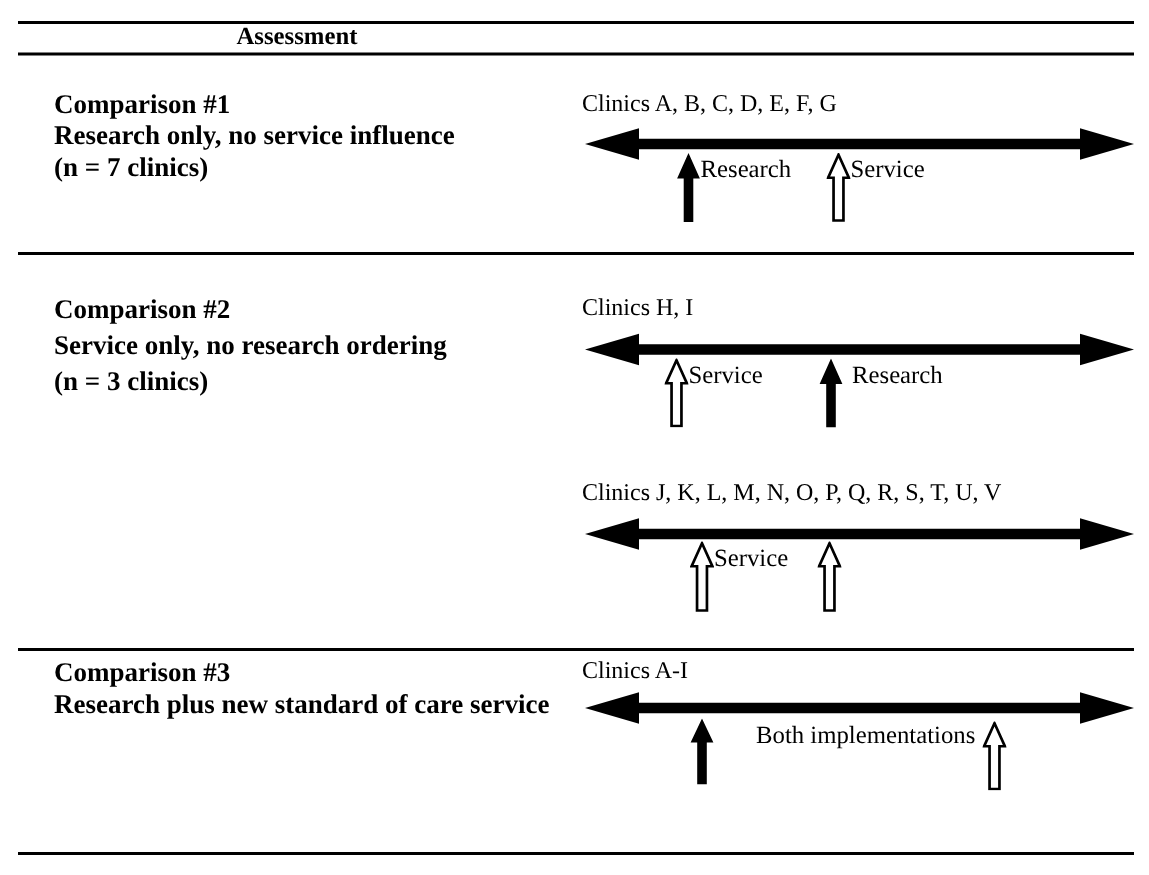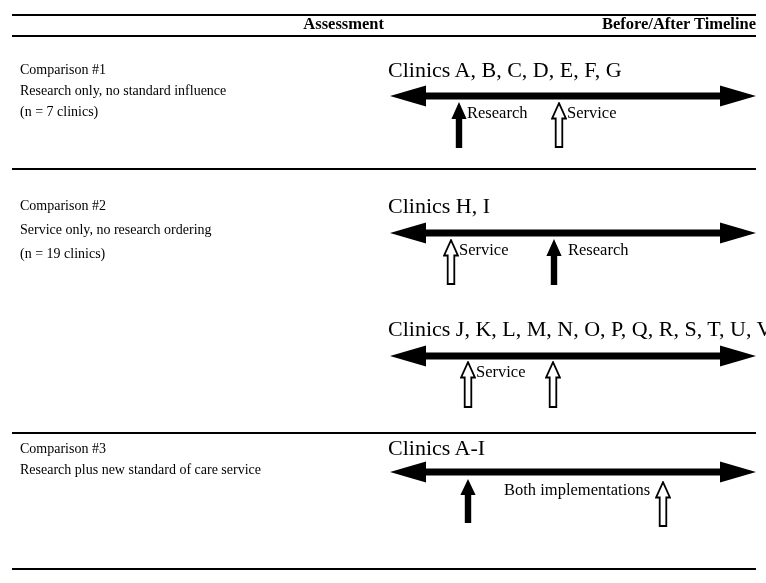--- a/index.html
+++ b/index.html
@@ -21,40 +21,41 @@
     height: 2px;
     background: #000;
   }
 
   .header-label {
     position: absolute;
     top: 15px;
     font-weight: bold;
     font-size: 16.5px;
     line-height: 18px;
-    text-align: right;
+    text-align: center;
     white-space: nowrap;
   }
   .header-label.col1 { left: 12px;  width: 372px; }
   .header-label.col2 { left: 384px; width: 372px; }
 
   .text-block {
     position: absolute;
-    left: 20px;
+    left: 36px;
     width: 360px;
-    font-size: 14px;
+    font-size: 18px;
     line-height: 21px;
     white-space: nowrap;
+    font-weight: bold;
   }
   .text-block.wide-lh { line-height: 24px; }
 
   .clinics {
     position: absolute;
     left: 388px;
-    font-size: 22px;
+    font-size: 16px;
     line-height: 19px;
     white-space: nowrap;
   }
 
   .h-arrow { position: absolute; left: 389px; width: 368px; height: 24px; }
   .h-arrow svg { display: block; }
 
   .marker {
     position: absolute;
     display: flex;
@@ -70,26 +71,25 @@
   }
   .marker .label.two-line span { display: block; margin-left: 28px; }
 </style>
 </head>
 <body>
 
 <div class="figure">
 
   <div class="rule" style="top:14px"></div>
   <div class="header-label col1">Assessment</div>
-  <div class="header-label col2">Before/After Timeline</div>
   <div class="rule" style="top:35px"></div>
 
   <div class="text-block" style="top:59px">
     <div>Comparison #1</div>
-    <div>Research only, no standard influence</div>
+    <div>Research only, no service influence</div>
     <div>(n = 7 clinics)</div>
   </div>
 
   <div class="clinics" style="top:60px">Clinics A, B, C, D, E, F, G</div>
 
   <div class="h-arrow" style="top:84px">
     <svg width="368" height="24" viewBox="0 0 368 24" aria-hidden="true">
       <polygon points="1,12 37,1.5 37,22.5" fill="#000"></polygon>
       <polygon points="367,12 331,1.5 331,22.5" fill="#000"></polygon>
       <rect x="30" y="8.5" width="308" height="7" fill="#000"></rect>
@@ -107,21 +107,21 @@
       <polygon points="8,1.2 14.9,16.5 11.3,16.5 11.3,45 4.7,45 4.7,16.5 1.1,16.5" fill="#fff" stroke="#000" stroke-width="1.8"></polygon>
     </svg>
     <span class="label">Service</span>
   </div>
 
   <div class="rule" style="top:168px"></div>
 
   <div class="text-block wide-lh" style="top:194px">
     <div>Comparison #2</div>
     <div>Service only, no research ordering</div>
-    <div>(n = 19 clinics)</div>
+    <div>(n = 3 clinics)</div>
   </div>
 
   <div class="clinics" style="top:196px">Clinics H, I</div>
 
   <div class="h-arrow" style="top:221px">
     <svg width="368" height="24" viewBox="0 0 368 24" aria-hidden="true">
       <polygon points="1,12 37,1.5 37,22.5" fill="#000"></polygon>
       <polygon points="367,12 331,1.5 331,22.5" fill="#000"></polygon>
       <rect x="30" y="8.5" width="308" height="7" fill="#000"></rect>
     </svg>

